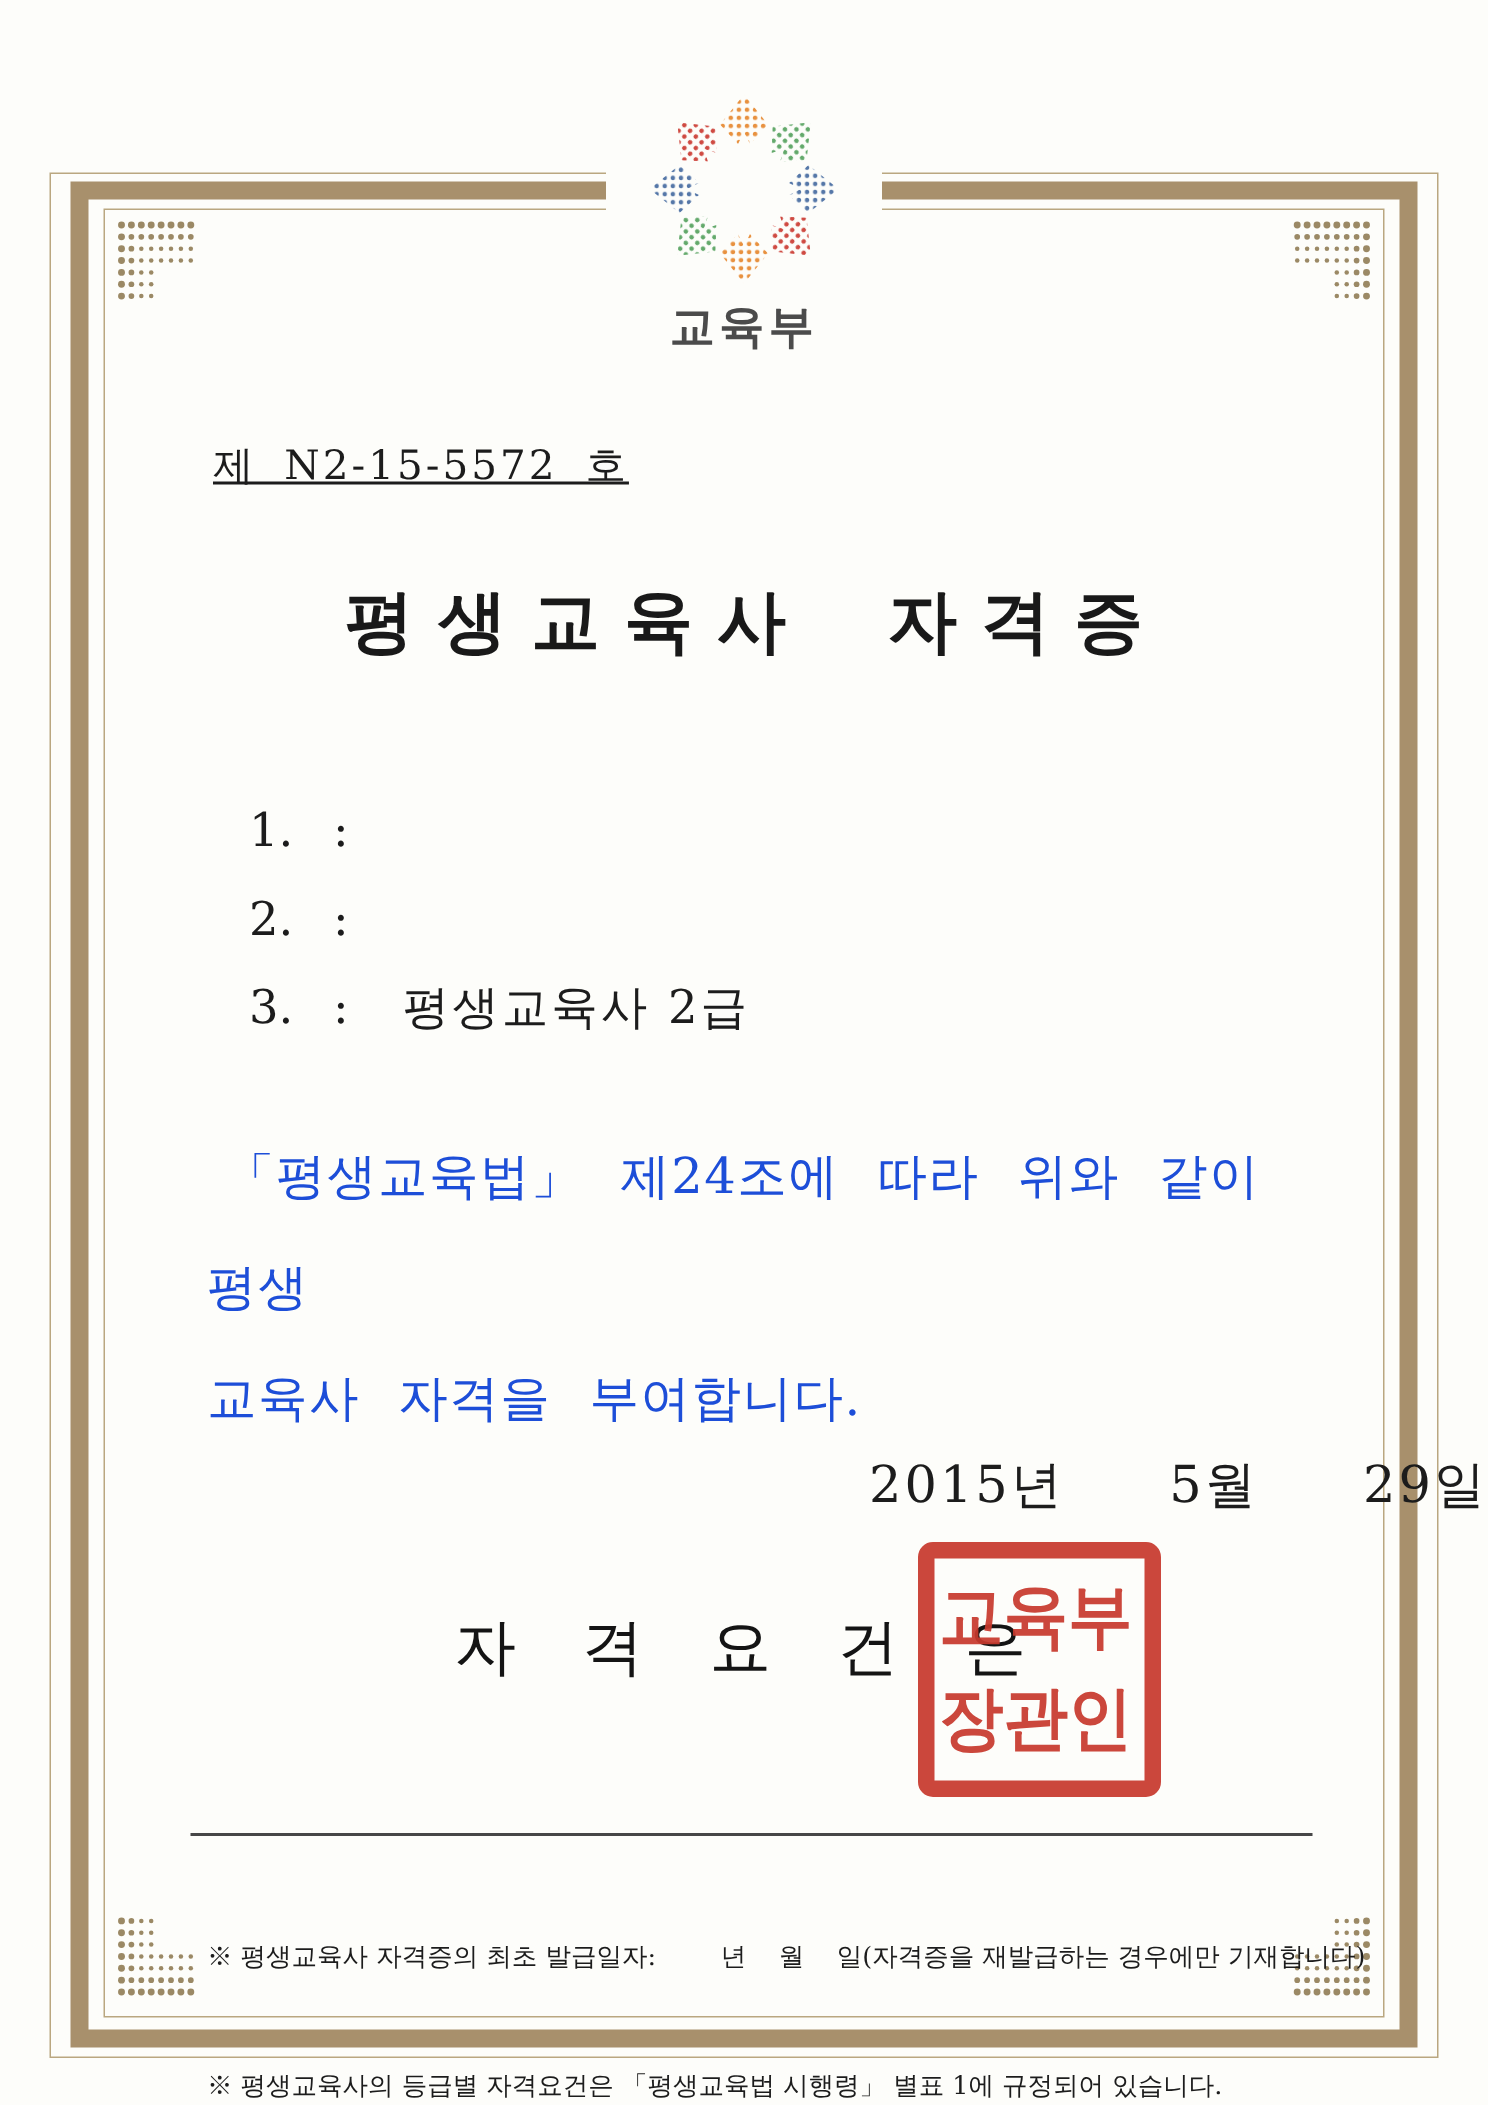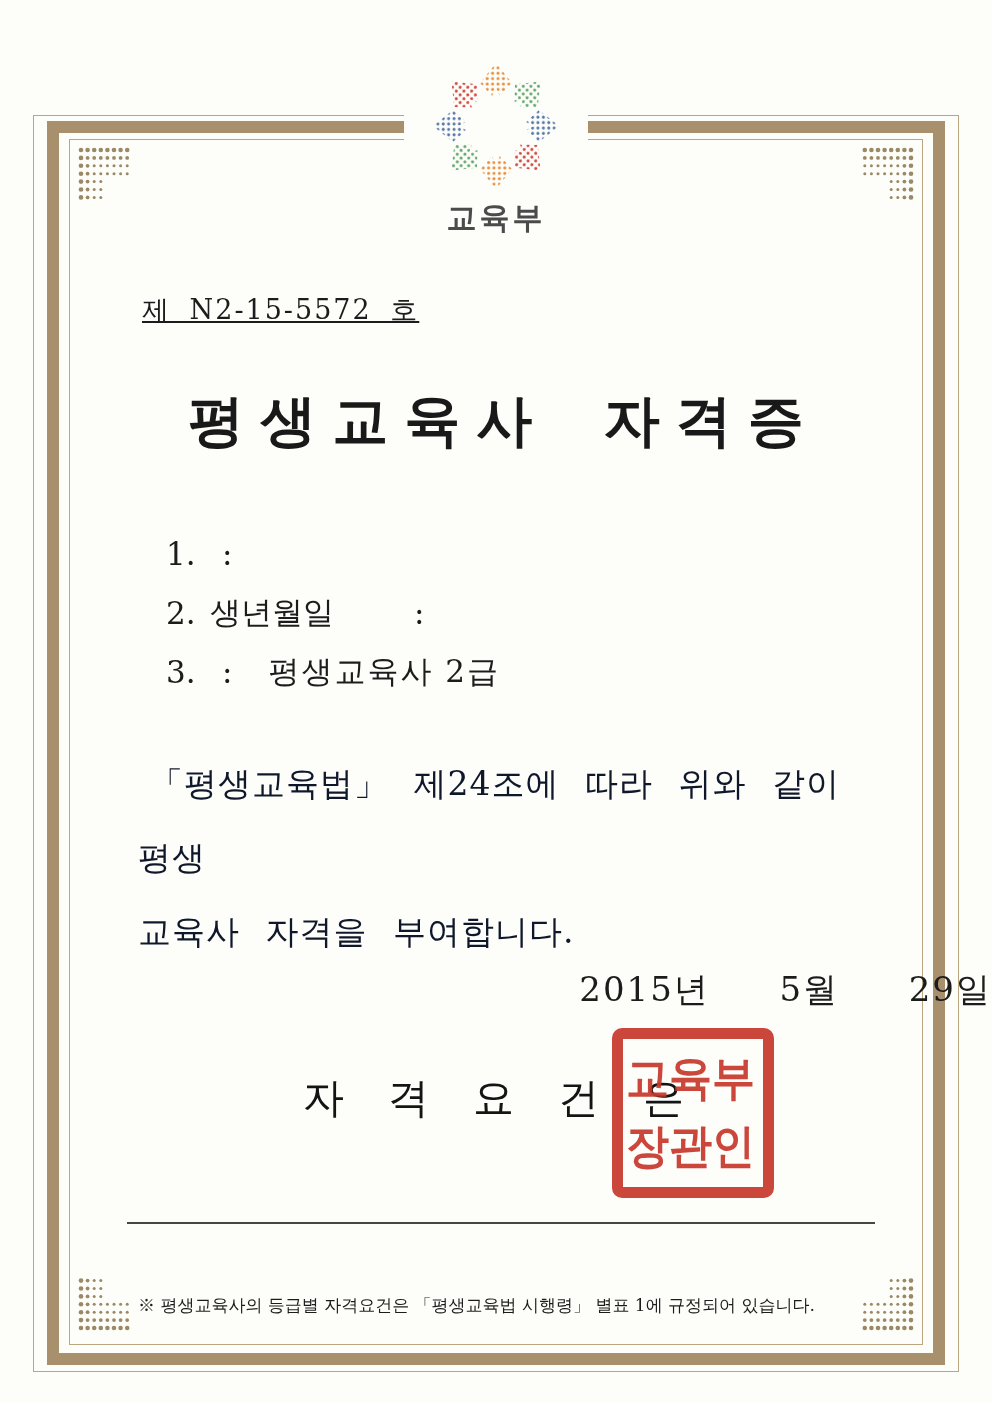--- a/index.html
+++ b/index.html
@@ -24,32 +24,32 @@
 
   
   .logo-block{left:50%;top:56px;transform:translateX(-50%);z-index:5;
     background:#fdfdfa;padding:0 22px 2px;text-align:center;}
   .logo-symbol{width:140px;height:140px;margin:0 auto;}
   .logo-text{margin-top:2px;font-family:"Liberation Sans", sans-serif;
     font-weight:bold;font-size:30px;letter-spacing:3px;color:#4b4b4b;}
 
   
   .cert-number{left:142px;top:292px;font-size:27px;letter-spacing:2px;word-spacing:8px;color:#1c1c1c;text-decoration:underline;}
-  .cert-title{left:0;right:0;top:384px;text-align:center;font-size:56px;font-weight:bold;
+  .cert-title{left:0;right:0;top:384px;text-align:center;font-size:46px;font-weight:bold;
     letter-spacing:16px;word-spacing:20px;color:#191919;text-indent:16px;}
 
   .fields{left:166px;top:524px;}
   .field-row{height:59px;display:flex;align-items:center;font-size:31px;color:#1c1c1c;}
   .field-num{width:44px;}
   .field-label{display:inline-block;width:192px;text-align:justify;text-align-last:justify;}
   .field-colon{margin-left:12px;}
   .field-value{margin-left:36px;letter-spacing:2px;}
 
   .body-text{left:138px;top:747px;width:744px;font-size:33px;line-height:74px;
-    color:#0f172a;word-spacing:14px;letter-spacing:1px;}
+    color:#1d4ed8;word-spacing:14px;letter-spacing:1px;}
   .body-line-1{text-indent:12px;}
 
   .issue-date{left:0;right:0;top:928px;text-align:right;font-size:34px;
     letter-spacing:2px;word-spacing:22px;white-space:pre;color:#1c1c1c;margin-top:39px;}
 
   .signatory{left:303px;top:1072px;font-size:41px;line-height:52px;
     letter-spacing:44px;color:#141414;z-index:1;}
 
   .seal{left:612px;top:1028px;width:134px;height:136px;z-index:3;
     border:11px solid rgba(199,57,45,.93);border-radius:10px;
@@ -288,21 +288,20 @@
 <div class="abs cert-title">평생교육사 자격증</div>
 
 <div class="abs fields">
   <div class="field-row">
     <span class="field-num">1.</span>
       <span class="field-colon">:</span>
       <span class="field-value"></span>
   </div>
   <div class="field-row">
     <span class="field-num">2.</span>
-      <span class="field-label">생년월일</span>
       <span class="field-colon">:</span>
       <span class="field-value"></span>
   </div>
   <div class="field-row">
     <span class="field-num">3.</span>
       <span class="field-colon">:</span>
       <span class="field-value">평생교육사 2급</span>
   </div>
 </div>
 
@@ -315,14 +314,15 @@
 
 <div class="abs signatory">자격요건은</div>
 
 <div class="abs seal">
   <div class="seal-row">교육부</div>
   <div class="seal-row">장관인</div>
 </div>
 
 <div class="abs footnote-separator"></div>
 <div class="abs footnotes">
+  <div>※ 평생교육사 자격증의 최초 발급일자:        년    월    일(자격증을 재발급하는 경우에만 기재합니다)</div>
   <div>※ 평생교육사의 등급별 자격요건은 「평생교육법 시행령」 별표 1에 규정되어 있습니다.</div>
 </div>
 
 </body></html>

